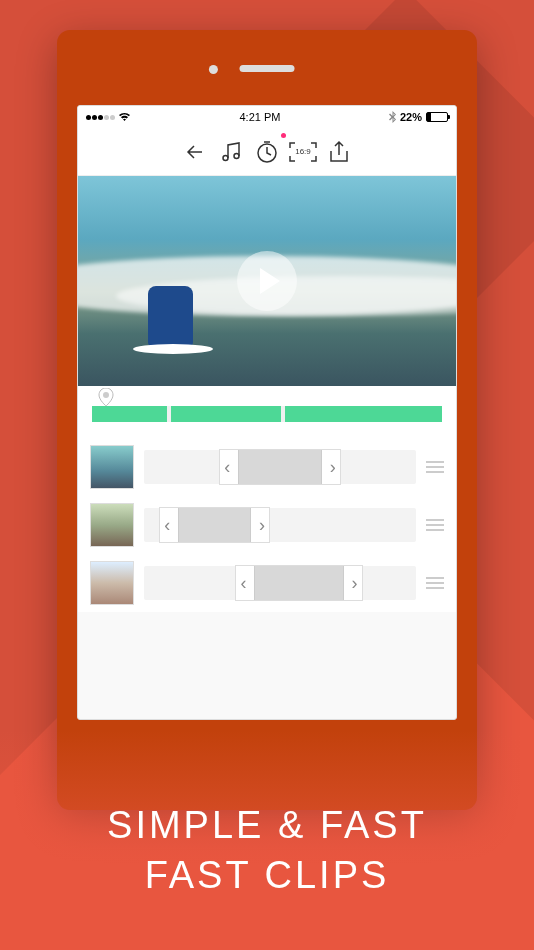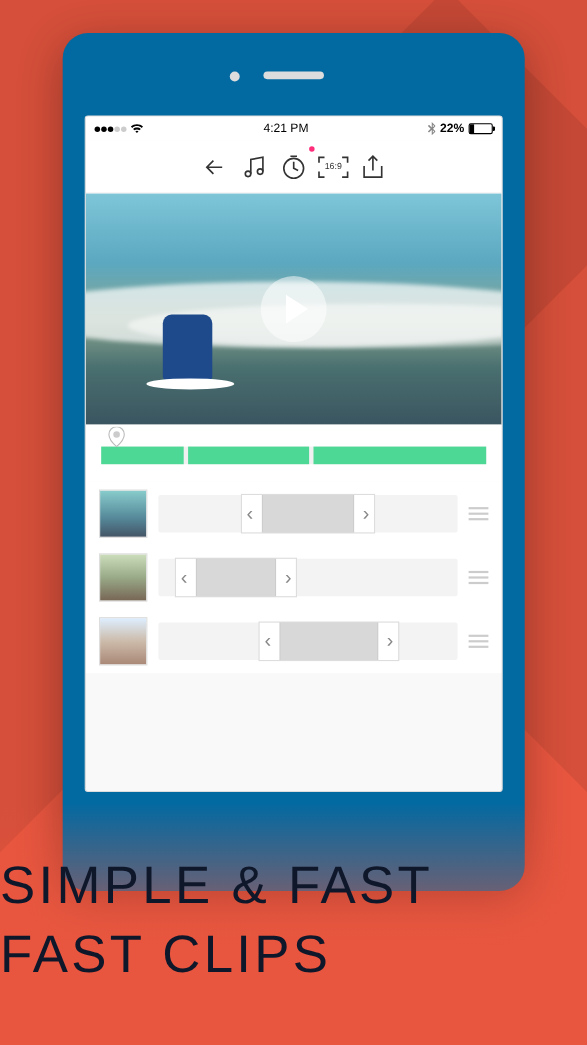--- a/index.html
+++ b/index.html
@@ -1,24 +1,24 @@
 <!DOCTYPE html>
 <html><head>
 <meta charset="utf-8">
 <style>
 *{margin:0;padding:0;box-sizing:border-box;}
 body{width:534px;height:950px;background:#e8563f;font-family:-apple-system,Helvetica,Arial,sans-serif;overflow:hidden;position:relative;}
 .shadow1{position:absolute;width:700px;height:900px;background:rgba(0,0,0,0.08);transform:rotate(45deg);top:-200px;left:-320px;}
 .shadow2{position:absolute;width:700px;height:900px;background:rgba(0,0,0,0.08);transform:rotate(45deg);top:-230px;left:320px;}
-.phone{position:absolute;top:30px;left:50%;transform:translateX(-50%);width:420px;height:780px;background:#0369a1;border-radius:23px;box-shadow:0 10px 40px rgba(0,0,0,0.3);}
+.phone{position:absolute;top:30px;left:50%;transform:translateX(-50%);width:420px;height:780px;background:#c2410c;border-radius:13px;box-shadow:0 10px 40px rgba(0,0,0,0.3);}
 .speaker{position:absolute;top:35px;left:50%;transform:translateX(-50%);width:55px;height:7px;background:#ddd;border-radius:4px;}
 .camera{position:absolute;top:35px;left:50%;transform:translateX(-90%);margin-left:-50px;width:9px;height:9px;background:#ddd;border-radius:50%;}
 .screen{position:absolute;top:75px;left:20px;right:20px;bottom:90px;background:#f9f9f9;border:1px solid #ddd;border-radius:3px;overflow:hidden;}
 .overlay{position:absolute;left:0;right:0;bottom:0;height:220px;background:linear-gradient(to bottom,rgba(232,86,63,0) 0%,rgba(232,86,63,0.85) 70%,#e8563f 100%);pointer-events:none;}
-.tagline{position:absolute;bottom:50px;left:0;right:0;text-align:left;color:#0f172a;font-size:48px;font-weight:300;letter-spacing:3px;line-height:1.3;}
+.tagline{position:absolute;bottom:50px;left:0;right:0;text-align:center;color:#ffffff;font-size:38px;font-weight:300;letter-spacing:3px;line-height:1.3;}
 .statusbar{height:22px;background:#fff;display:flex;align-items:center;justify-content:space-between;padding:0 8px;font-size:11px;color:#000;}
 .sb-left{display:flex;align-items:center;gap:3px;}
 .sb-right{display:flex;align-items:center;gap:4px;font-weight:bold;}
 .dots{display:flex;gap:1px;}
 .dot{width:5px;height:5px;border-radius:50%;background:#000;}
 .dot.h{background:#ccc;}
 .batt{width:22px;height:10px;border:1px solid #000;border-radius:2px;position:relative;}
 .batt:after{content:'';position:absolute;right:-3px;top:2px;width:2px;height:4px;background:#000;border-radius:0 1px 1px 0;}
 .batt-f{width:22%;height:100%;background:#000;}
 .toolbar{height:48px;background:#fff;display:flex;align-items:center;justify-content:center;border-bottom:1px solid #eee;}

